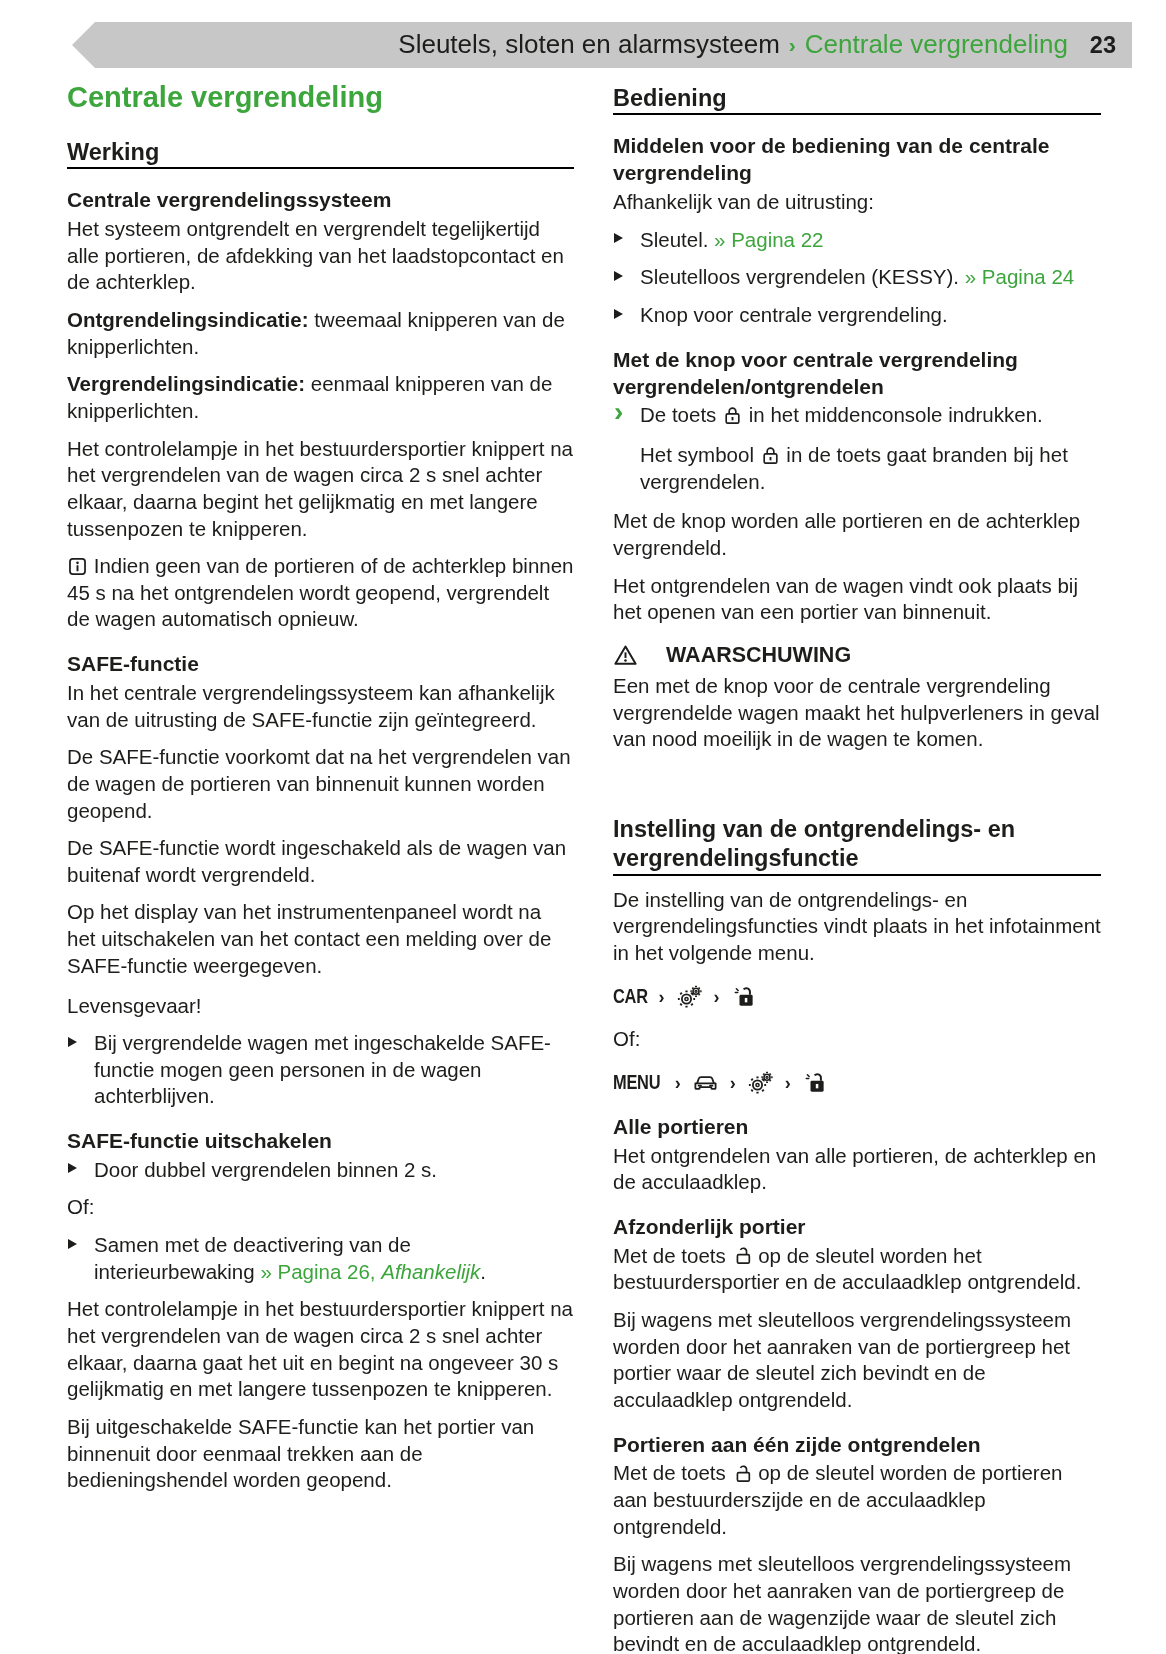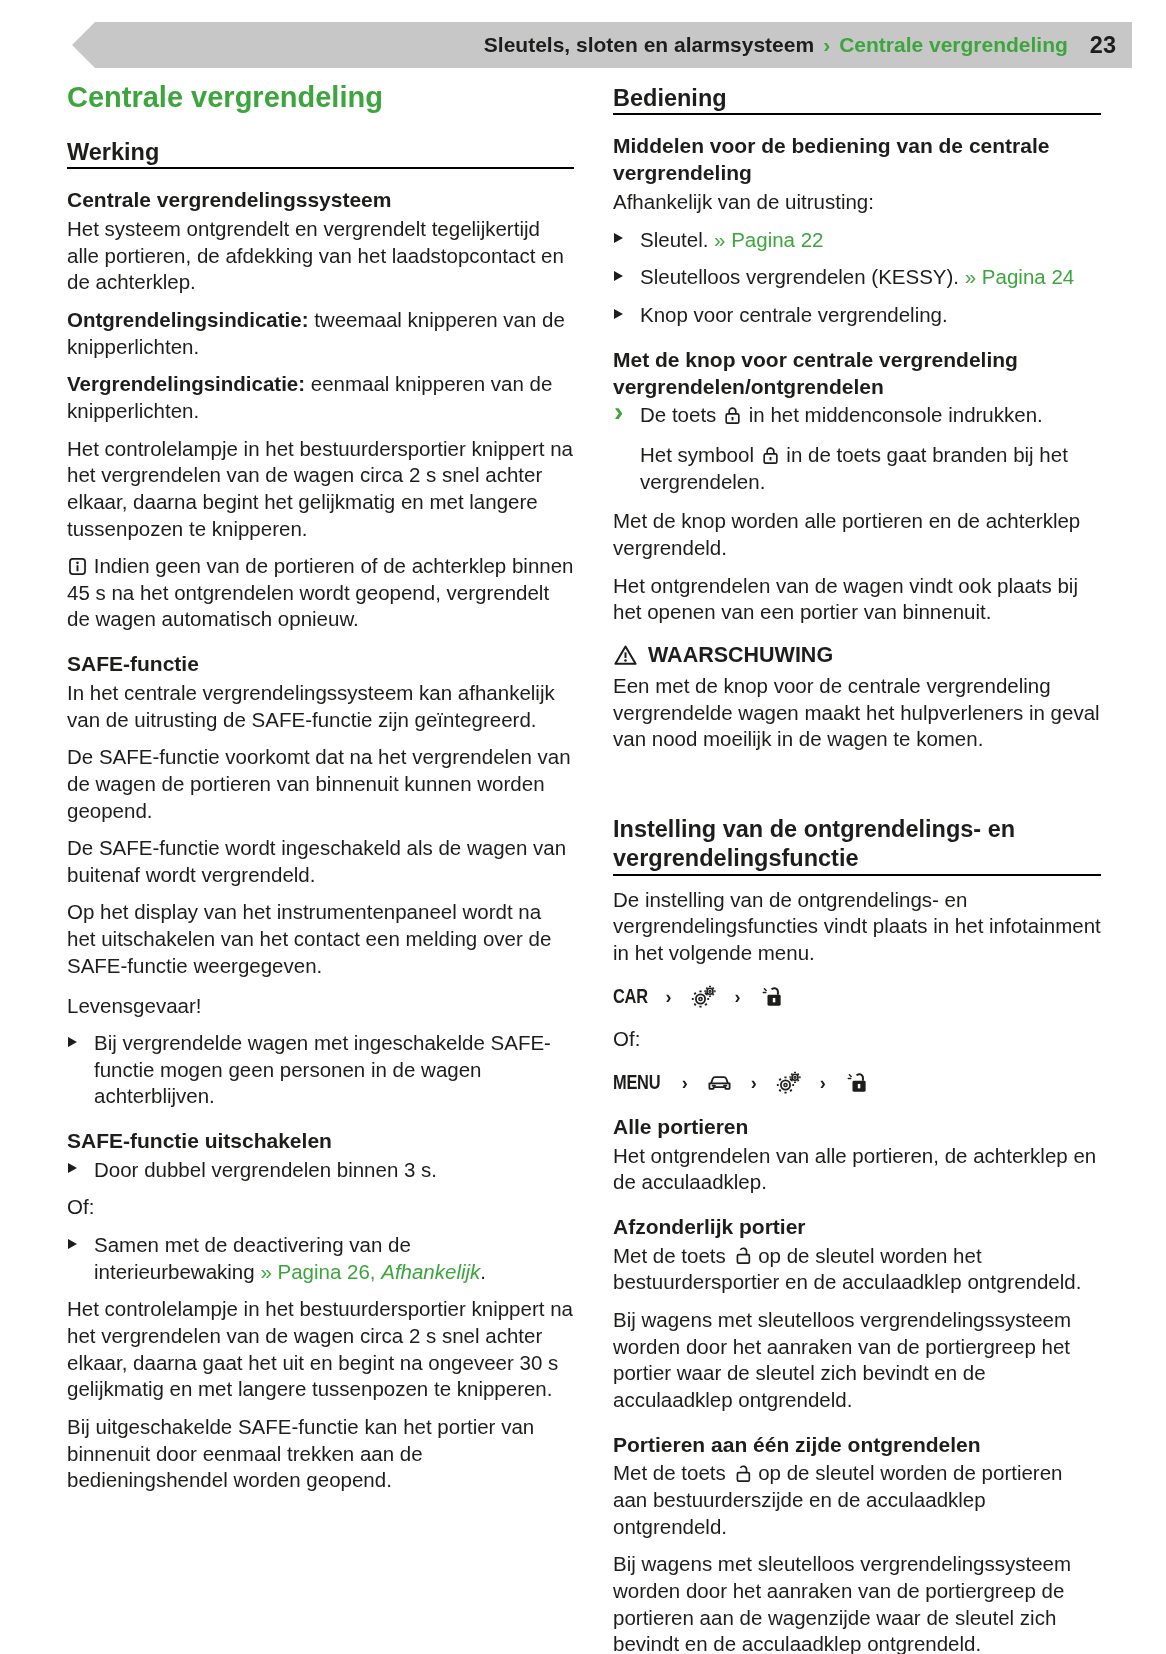--- a/index.html
+++ b/index.html
@@ -16,21 +16,21 @@
     font-size:20.5px;line-height:1.3;
     padding-top:22px;
   }
   
   .header-bar{
     height:46px;margin:0 34px 0 72px;background:var(--bar);
     clip-path:polygon(23px 0,100% 0,100% 100%,23px 100%,0 50%);
     display:flex;align-items:center;justify-content:flex-end;
     padding-right:16px;
   }
-  .crumb{font-size:21px;font-weight:700}
+  .crumb{font-size:26px;font-weight:400}
   .crumb-sep{color:var(--green);margin:0 9px;font-weight:700;font-size:21px}
   .crumb-topic{color:var(--green)}
   .pagenum{font-size:23.5px;font-weight:800;margin-left:22px}
   
   .main{
     display:grid;grid-template-columns:507px 488px;column-gap:39px;
     padding-left:67px;margin-top:12px;align-items:start;
   }
   
   .block-page-title{font-size:29px;font-weight:700;color:var(--green);margin:2px 0 24px;line-height:1.1}
@@ -55,26 +55,26 @@
   }
   .chev{position:absolute;left:1px;top:-4px;color:var(--green);font-size:28px;font-weight:700;line-height:1}
   .seg.b{font-weight:700}
   .seg.i{font-style:italic}
   .link{color:var(--green);text-decoration:none;cursor:pointer}
   
   .icon-inline{display:inline-block;width:21px;height:21px;vertical-align:-3.5px;color:var(--ink)}
   .icon-inline svg{width:100%;height:100%;display:block}
   
   .block-alert{margin:14px 0}
-  .alert-title{display:flex;align-items:center;gap:10px;font-weight:700;font-size:21.5px;margin:16px 0 0}
+  .alert-title{display:flex;align-items:center;gap:28px;font-weight:700;font-size:21.5px;margin:16px 0 0}
   .alert-title .warn{width:25px;height:25px}
   .block-alert .block-paragraph{margin:3px 0 10px}
   .block-alert .block-bullet{margin:10px 0 0}
   
-  .block-menu-path{display:flex;align-items:center;gap:18px;margin:16px 0}
+  .block-menu-path{display:flex;align-items:center;gap:11px;margin:16px 0}
   .mlabel{
     font-weight:800;font-size:21px;letter-spacing:-0.3px;
     display:inline-block;transform:scaleX(0.78);transform-origin:left center;margin-right:-10px;
   }
   .msep{font-weight:700;font-size:18px;line-height:1;margin-top:1px}
   .micon{width:27px;height:25px}
 </style>
 </head>
 <body>
 
@@ -102,21 +102,21 @@
       <h3 class="block-subheading">SAFE-functie</h3>
       <p class="block-paragraph"><span class="seg">In het centrale vergrendelingssysteem kan afhankelijk van de uitrusting de SAFE-functie zijn geïntegreerd.</span></p>
       <p class="block-paragraph"><span class="seg">De SAFE-functie voorkomt dat na het vergrendelen van de wagen de portieren van binnenuit kunnen worden geopend.</span></p>
       <p class="block-paragraph"><span class="seg">De SAFE-functie wordt ingeschakeld als de wagen van buitenaf wordt vergrendeld.</span></p>
       <p class="block-paragraph"><span class="seg">Op het display van het instrumentenpaneel wordt na het uitschakelen van het contact een melding over de SAFE-functie weergegeven.</span></p>
       <div class="block-alert">
         <p class="block-paragraph"><span class="seg">Levensgevaar!</span></p>
         <div class="block-bullet"><span class="tri"></span><span class="seg">Bij vergrendelde wagen met ingeschakelde SAFE-functie mogen geen personen in de wagen achterblijven.</span></div>
       </div>
       <h3 class="block-subheading">SAFE-functie uitschakelen</h3>
-      <div class="block-bullet"><span class="tri"></span><span class="seg">Door dubbel vergrendelen binnen 3 s.</span></div>
+      <div class="block-bullet"><span class="tri"></span><span class="seg">Door dubbel vergrendelen binnen 2 s.</span></div>
       <p class="block-paragraph"><span class="seg">Of:</span></p>
       <div class="block-bullet"><span class="tri"></span><span class="seg">Samen met de deactivering van de interieurbewaking </span><a class="seg link">» Pagina 26, </a><a class="seg i link">Afhankelijk</a><span class="seg">.</span></div>
       <p class="block-paragraph"><span class="seg">Het controlelampje in het bestuurdersportier knippert na het vergrendelen van de wagen circa 2 s snel achter elkaar, daarna gaat het uit en begint na ongeveer 30 s gelijkmatig en met langere tussenpozen te knipperen.</span></p>
       <p class="block-paragraph"><span class="seg">Bij uitgeschakelde SAFE-functie kan het portier van binnenuit door eenmaal trekken aan de bedieningshendel worden geopend.</span></p>
     </div>
   <div class="col" id="col-right">
       <h2 class="block-section-heading">Bediening</h2>
       <h3 class="block-subheading">Middelen voor de bediening van de centrale vergrendeling</h3>
       <p class="block-paragraph"><span class="seg">Afhankelijk van de uitrusting:</span></p>
       <div class="block-bullet"><span class="tri"></span><span class="seg">Sleutel. </span><a class="seg link">» Pagina 22</a></div>

